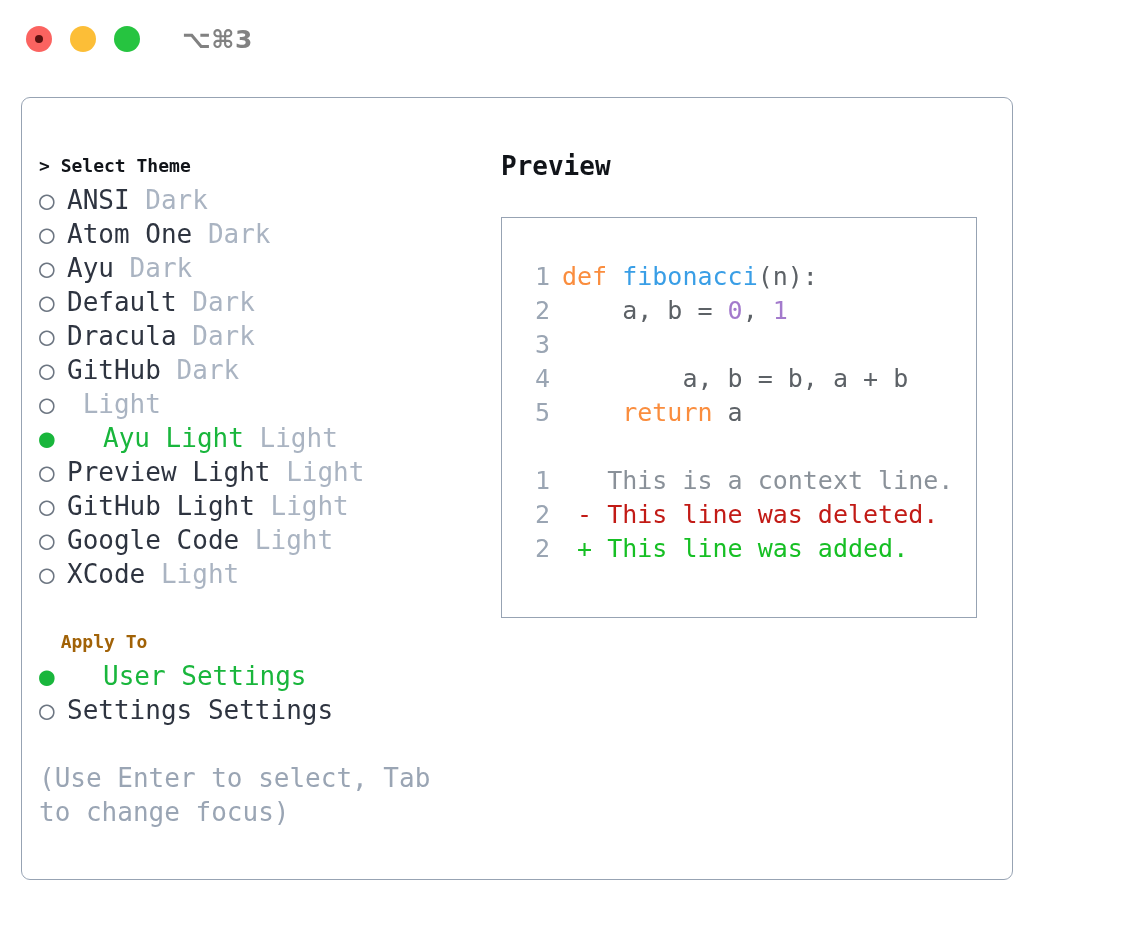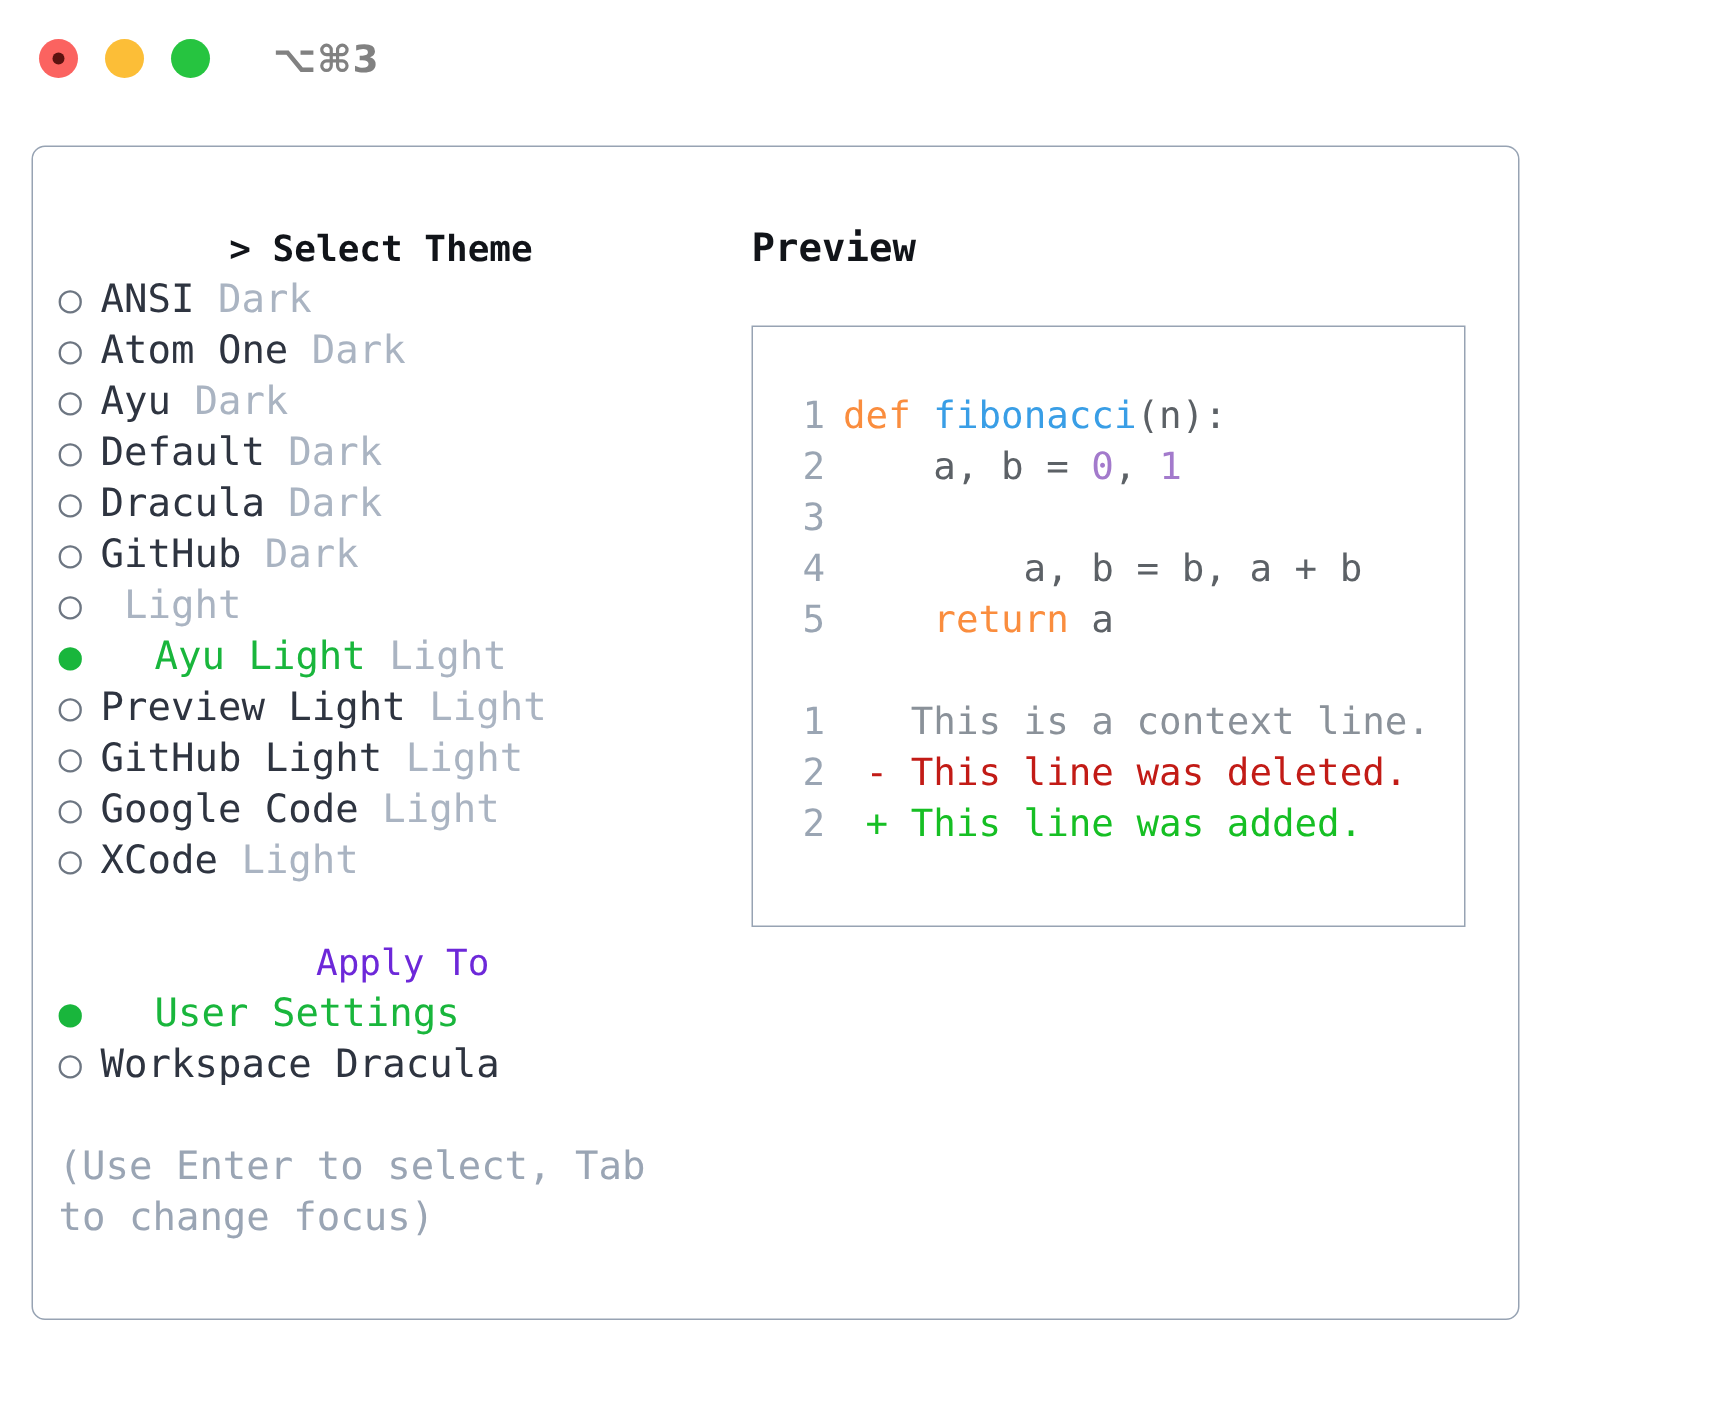--- a/index.html
+++ b/index.html
@@ -87,30 +87,29 @@
 
   
   .left-col {
     position: absolute;
     left: 17px;
     top: 51px;
     width: 430px;
   }
 
   .section-head {
-    font-size: 24px;
+    font-size: 18px;
     font-weight: 700;
     color: #111419;
     line-height: 34px;
     white-space: pre;
-    text-align: center;
   }
   .section-head.plain {
-    font-weight: 400;
-    color: #6d28d9;
+    font-weight: 700;
+    color: #a16207;
   }
 
   .opt-row {
     display: flex;
     align-items: baseline;
     line-height: 34px;
     font-size: 26px;
     white-space: pre;
   }
   .bullet {
@@ -218,21 +217,21 @@
             <div class="opt-row"><span class="bullet off">○</span><span class="opt-name">Google Code</span><span class="opt-tag"> Light</span></div>
             <div class="opt-row"><span class="bullet off">○</span><span class="opt-name">XCode</span><span class="opt-tag"> Light</span></div>
           </div>
 
         <div class="spacer-block"></div>
 
         <div class="section-head plain">  Apply To</div>
 
         <div id="apply-list">
             <div class="opt-row selected"><span class="bullet on">●</span><span class="opt-name">User Settings</span></div>
-            <div class="opt-row"><span class="bullet off">○</span><span class="opt-name">Workspace Dracula</span></div>
+            <div class="opt-row"><span class="bullet off">○</span><span class="opt-name">Settings Settings</span></div>
           </div>
 
         <div class="hint">(Use Enter to select, Tab to change focus)</div>
       </div>
 
       <div class="right-col">
         <div class="preview-title">Preview</div>
 
         <div class="preview-box">
           <div id="code-block">

